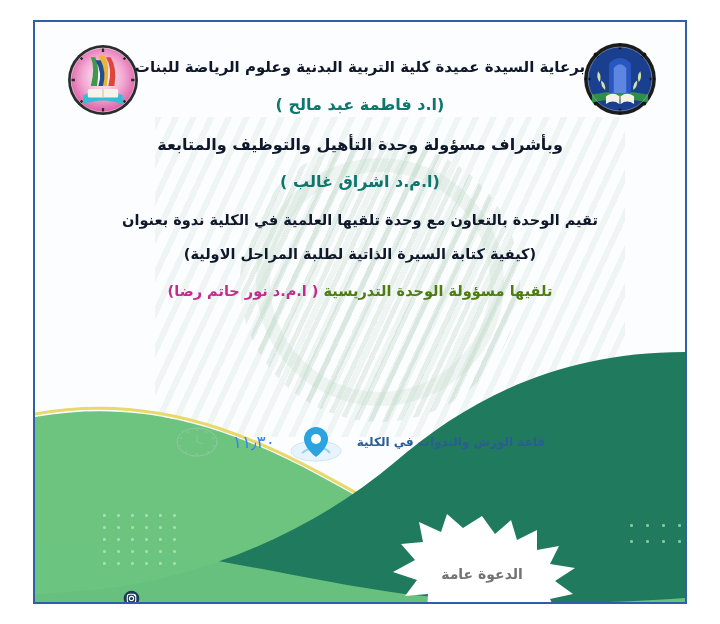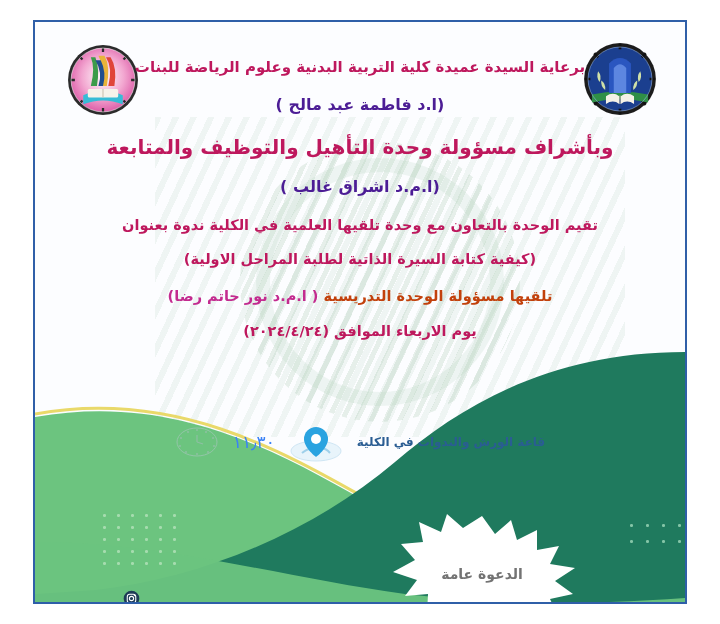--- a/index.html
+++ b/index.html
@@ -68,32 +68,32 @@
     left:0;right:0;top:30px;
     text-align:center;
     direction:rtl;
   }
   .line{
     font-weight:bold;
     line-height:1.25;
     margin:0 auto;
     white-space:nowrap;
   }
-  .l-blue{color:#be185d;}
-  .l-pink{color:#4c1d95;}
+  .l-blue{color:#0f172a;}
+  .l-pink{color:#0f766e;}
   .r1{font-size:15px;padding:6px 0 0 0;}
   .r2{font-size:16px;padding:18px 0 0 0;}
-  .r3{font-size:20px;padding:20px 0 0 0;}
+  .r3{font-size:16px;padding:20px 0 0 0;}
   .r4{font-size:16px;padding:17px 0 0 0;}
   .r5{font-size:14.5px;padding:19px 0 0 0;}
   .r6{font-size:14.5px;padding:16px 0 0 0;}
   .r7{font-size:14.5px;padding:19px 0 0 0;}
   .r8{font-size:14.5px;padding:17px 0 0 0;}
   .mixed .seg-pink{color:#c32b8f;}
-  .mixed .seg-blue{color:#c2410c;text-align:center;}
+  .mixed .seg-blue{color:#4d7c0f;text-align:center;}
   
   .info-row{
     position:absolute;
     left:0;right:0;top:396px;
     height:48px;
     display:flex;
     flex-direction:row;
     align-items:center;
     justify-content:center;
     gap:14px;
@@ -272,21 +272,20 @@
       <p class="line l-blue r1">برعاية السيدة عميدة كلية التربية البدنية وعلوم الرياضة للبنات</p>
       <p class="line l-pink r2">(ا.د فاطمة عبد مالح )</p>
       <p class="line l-blue r3">وبأشراف مسؤولة وحدة التأهيل والتوظيف والمتابعة</p>
       <p class="line l-pink r4">(ا.م.د اشراق غالب )</p>
       <p class="line l-blue r5">تقيم الوحدة بالتعاون مع وحدة تلقيها العلمية في الكلية ندوة بعنوان</p>
       <p class="line l-blue r6">(كيفية كتابة السيرة الذاتية لطلبة المراحل الاولية)</p>
       <p class="line mixed r7">
         <span class="seg-blue">تلقيها مسؤولة الوحدة التدريسية</span>
         <span class="seg-pink">( ا.م.د نور حاتم رضا)</span>
       </p>
-      <p class="line l-blue r8">يوم الاربعاء الموافق (٢٠٢٤/٤/٢٤)</p>
     </div>
 
     <div class="info-row">
       <span class="venue">قاعة الورش والندوات في الكلية</span>
 
       <svg class="pin" viewBox="0 0 54 42">
         <ellipse cx="27" cy="30" rx="25" ry="10" fill="#e8f4fb"></ellipse>
         <ellipse cx="27" cy="30" rx="25" ry="10" fill="none" stroke="#cfe6f4" stroke-width="1"></ellipse>
         <path d="M13 32 q8 -7 14 -2 q7 -6 14 2" fill="none" stroke="#9fd0ea" stroke-width="2"></path>
         <path d="M27 6 a12 12 0 0 1 12 12 c0 9 -12 18 -12 18 s-12 -9 -12 -18 a12 12 0 0 1 12 -12 z" fill="#2aa3e0"></path>

